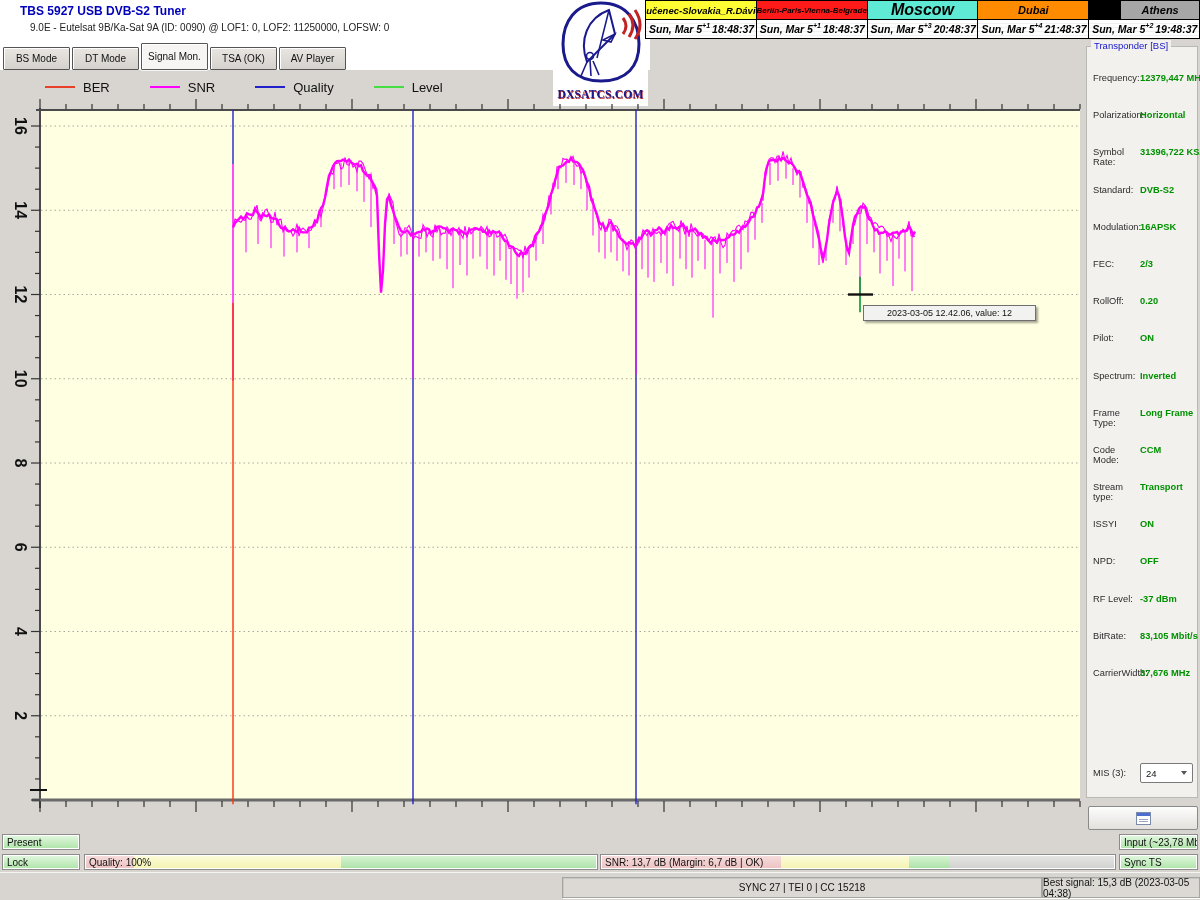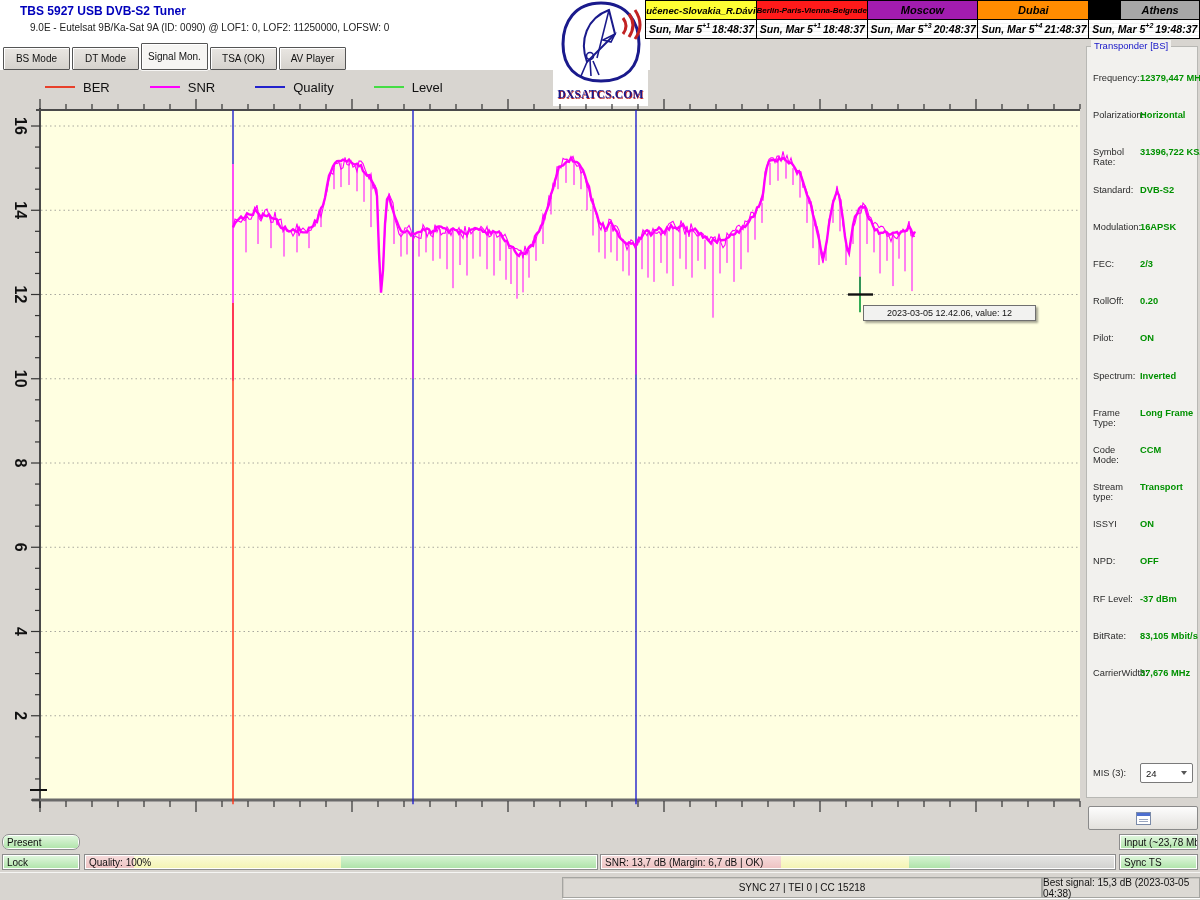--- a/index.html
+++ b/index.html
@@ -144,21 +144,21 @@
       </div>
       <div class="clock">
         <div class="clock-name" style="background: rgb(255, 26, 26); font-size: 8px;">Berlin-Paris-Vienna-Belgrade</div>
         <div class="clock-time">
           <span class="clock-date">Sun, Mar 5</span>
           <span class="clock-off">+1</span>
           <span class="clock-hms">18:48:37</span>
         </div>
       </div>
       <div class="clock">
-        <div class="clock-name" style="background: #a21caf; font-size: 11px;">Moscow</div>
+        <div class="clock-name" style="background: #5eead4; font-size: 16px;">Moscow</div>
         <div class="clock-time">
           <span class="clock-date">Sun, Mar 5</span>
           <span class="clock-off">+3</span>
           <span class="clock-hms">20:48:37</span>
         </div>
       </div>
       <div class="clock">
         <div class="clock-name" style="background: rgb(255, 140, 0); font-size: 11px;">Dubai</div>
         <div class="clock-time">
           <span class="clock-date">Sun, Mar 5</span>
@@ -518,21 +518,21 @@
         <span class="chev"></span>
       </div>
     </div>
   </div>
 
   <div class="panel-btn">
     <span class="btn-ico"></span>
   </div>
 
   <div class="gauges" id="gauges">
-      <div class="bar" style="left: 2px; width: 78px; top: 2px; border-radius: 7px;">
+      <div class="bar" style="left: 2px; width: 78px; top: 2px;">
         <div class="segwrap">
           <div class="seg seg-greenfull" style="width: 100%;"></div>
         </div>
         <div class="bar-label">Present</div>
       </div>
       <div class="bar" style="left: 1119px; width: 79px; top: 2px;">
         <div class="segwrap">
           <div class="seg seg-greenfull" style="width: 100%;"></div>
         </div>
         <div class="bar-label">Input (~23,78 Mbps)</div>

